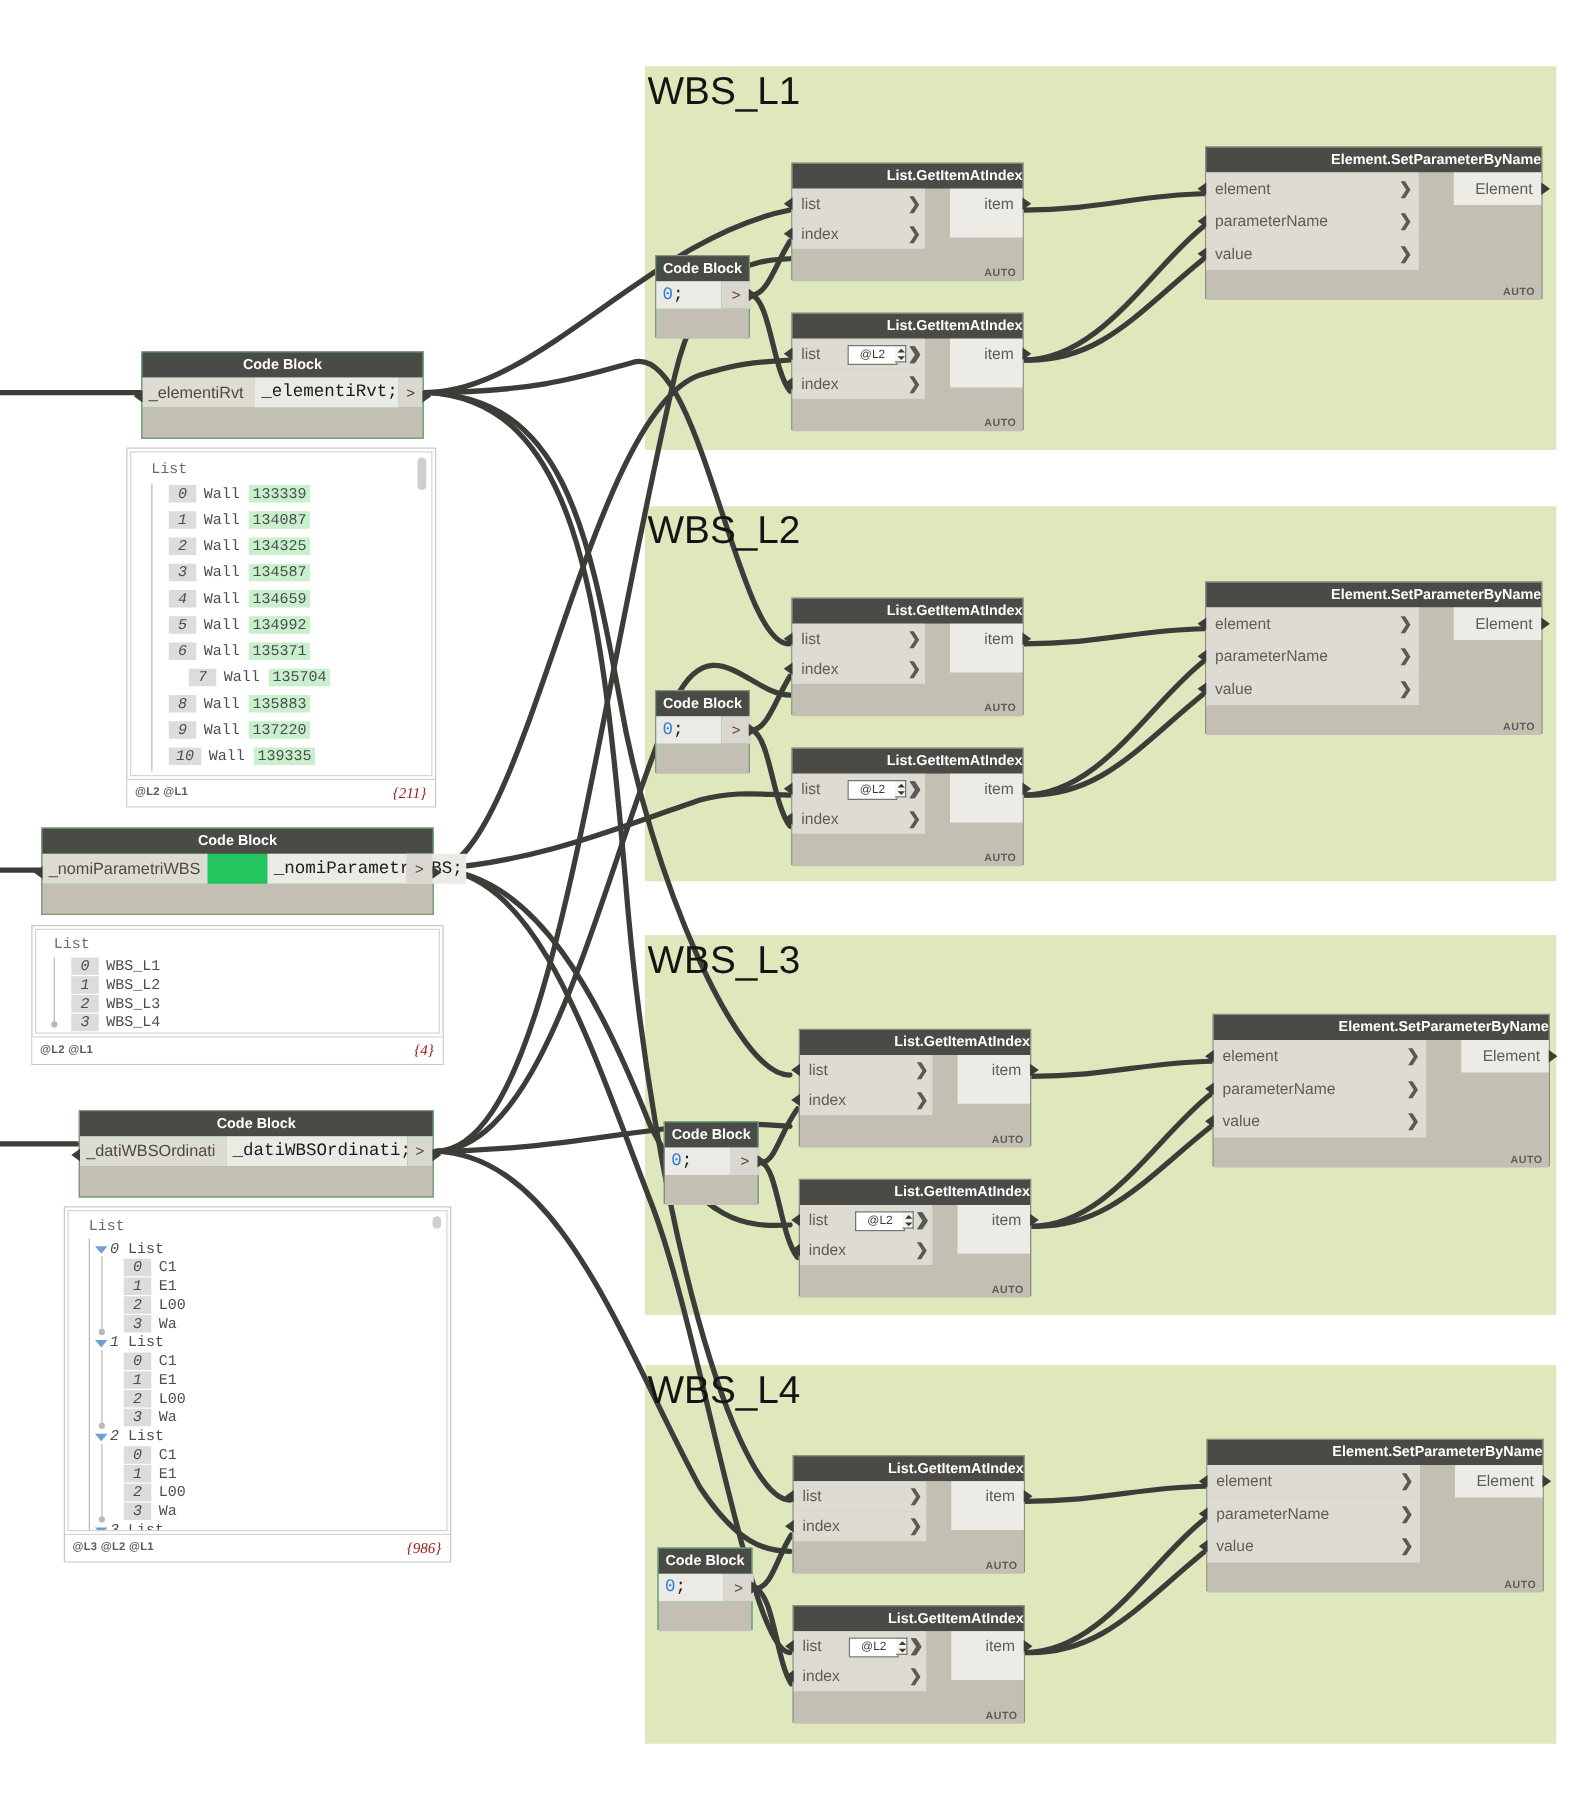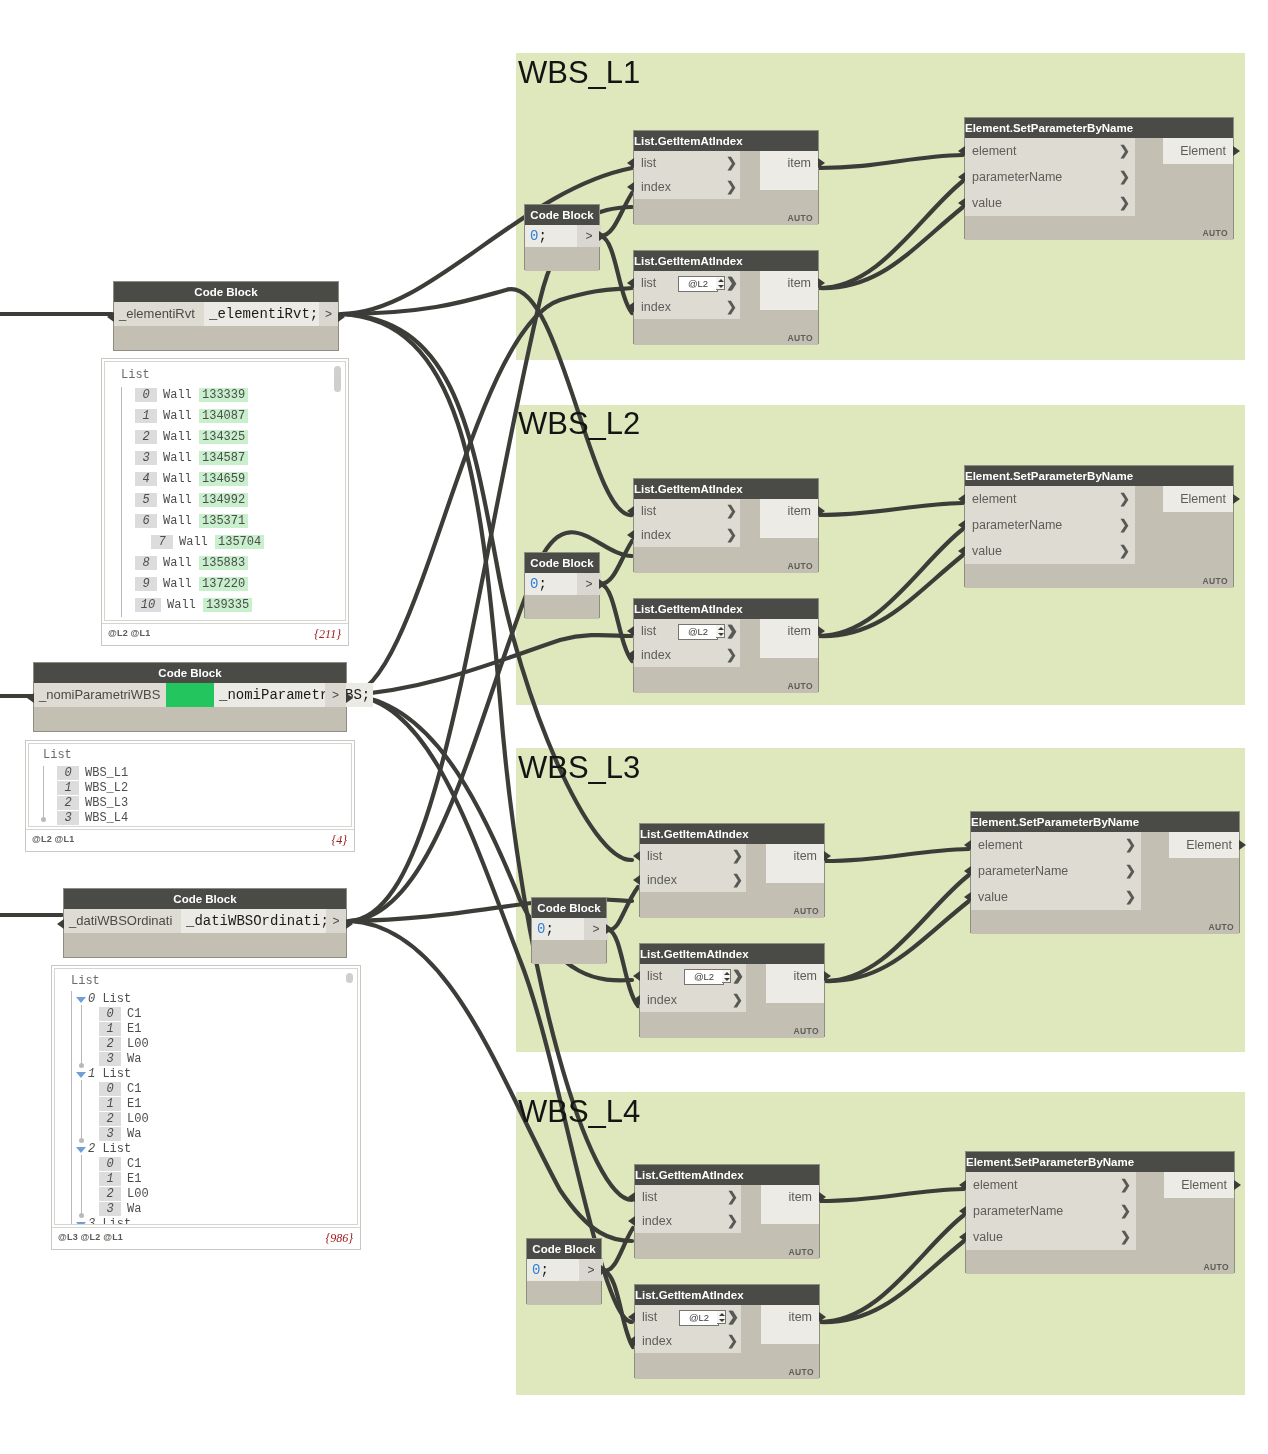--- a/index.html
+++ b/index.html
@@ -12,21 +12,21 @@
   .group-title{position:absolute;font-size:31px;color:#141414;
                font-family:"Liberation Sans", sans-serif;white-space:nowrap;letter-spacing:0px;}
 
   
   #wires{position:absolute;left:0;top:0;width:1268px;height:1454px;pointer-events:none;}
 
   
   .node{position:absolute;border:1px solid #8d8d82;box-sizing:border-box;
         background:#c3bfb2;}
   .node-header{background:#4a4a46;color:#ffffff;font-size:11.5px;font-weight:bold;
-               text-align:left;line-height:20px;height:20px;
+               text-align:right;line-height:20px;height:20px;
                font-family:"Liberation Sans", sans-serif;}
   .node-body{position:relative;background:#c3bfb2;}
 
   .port-in{position:absolute;left:0;background:#dedbd3;height:24px;line-height:24px;
            font-size:12.5px;color:#5d5d58;padding-left:7px;box-sizing:border-box;
            font-family:"Liberation Sans", sans-serif;}
   .port-out{position:absolute;right:0;background:#ecebe5;height:39px;line-height:24px;
             font-size:12.5px;color:#5d5d58;padding-right:7px;text-align:right;
             box-sizing:border-box;font-family:"Liberation Sans", sans-serif;}
   .chev{position:absolute;font-size:13px;font-weight:bold;color:#5a5a55;line-height:24px;}

